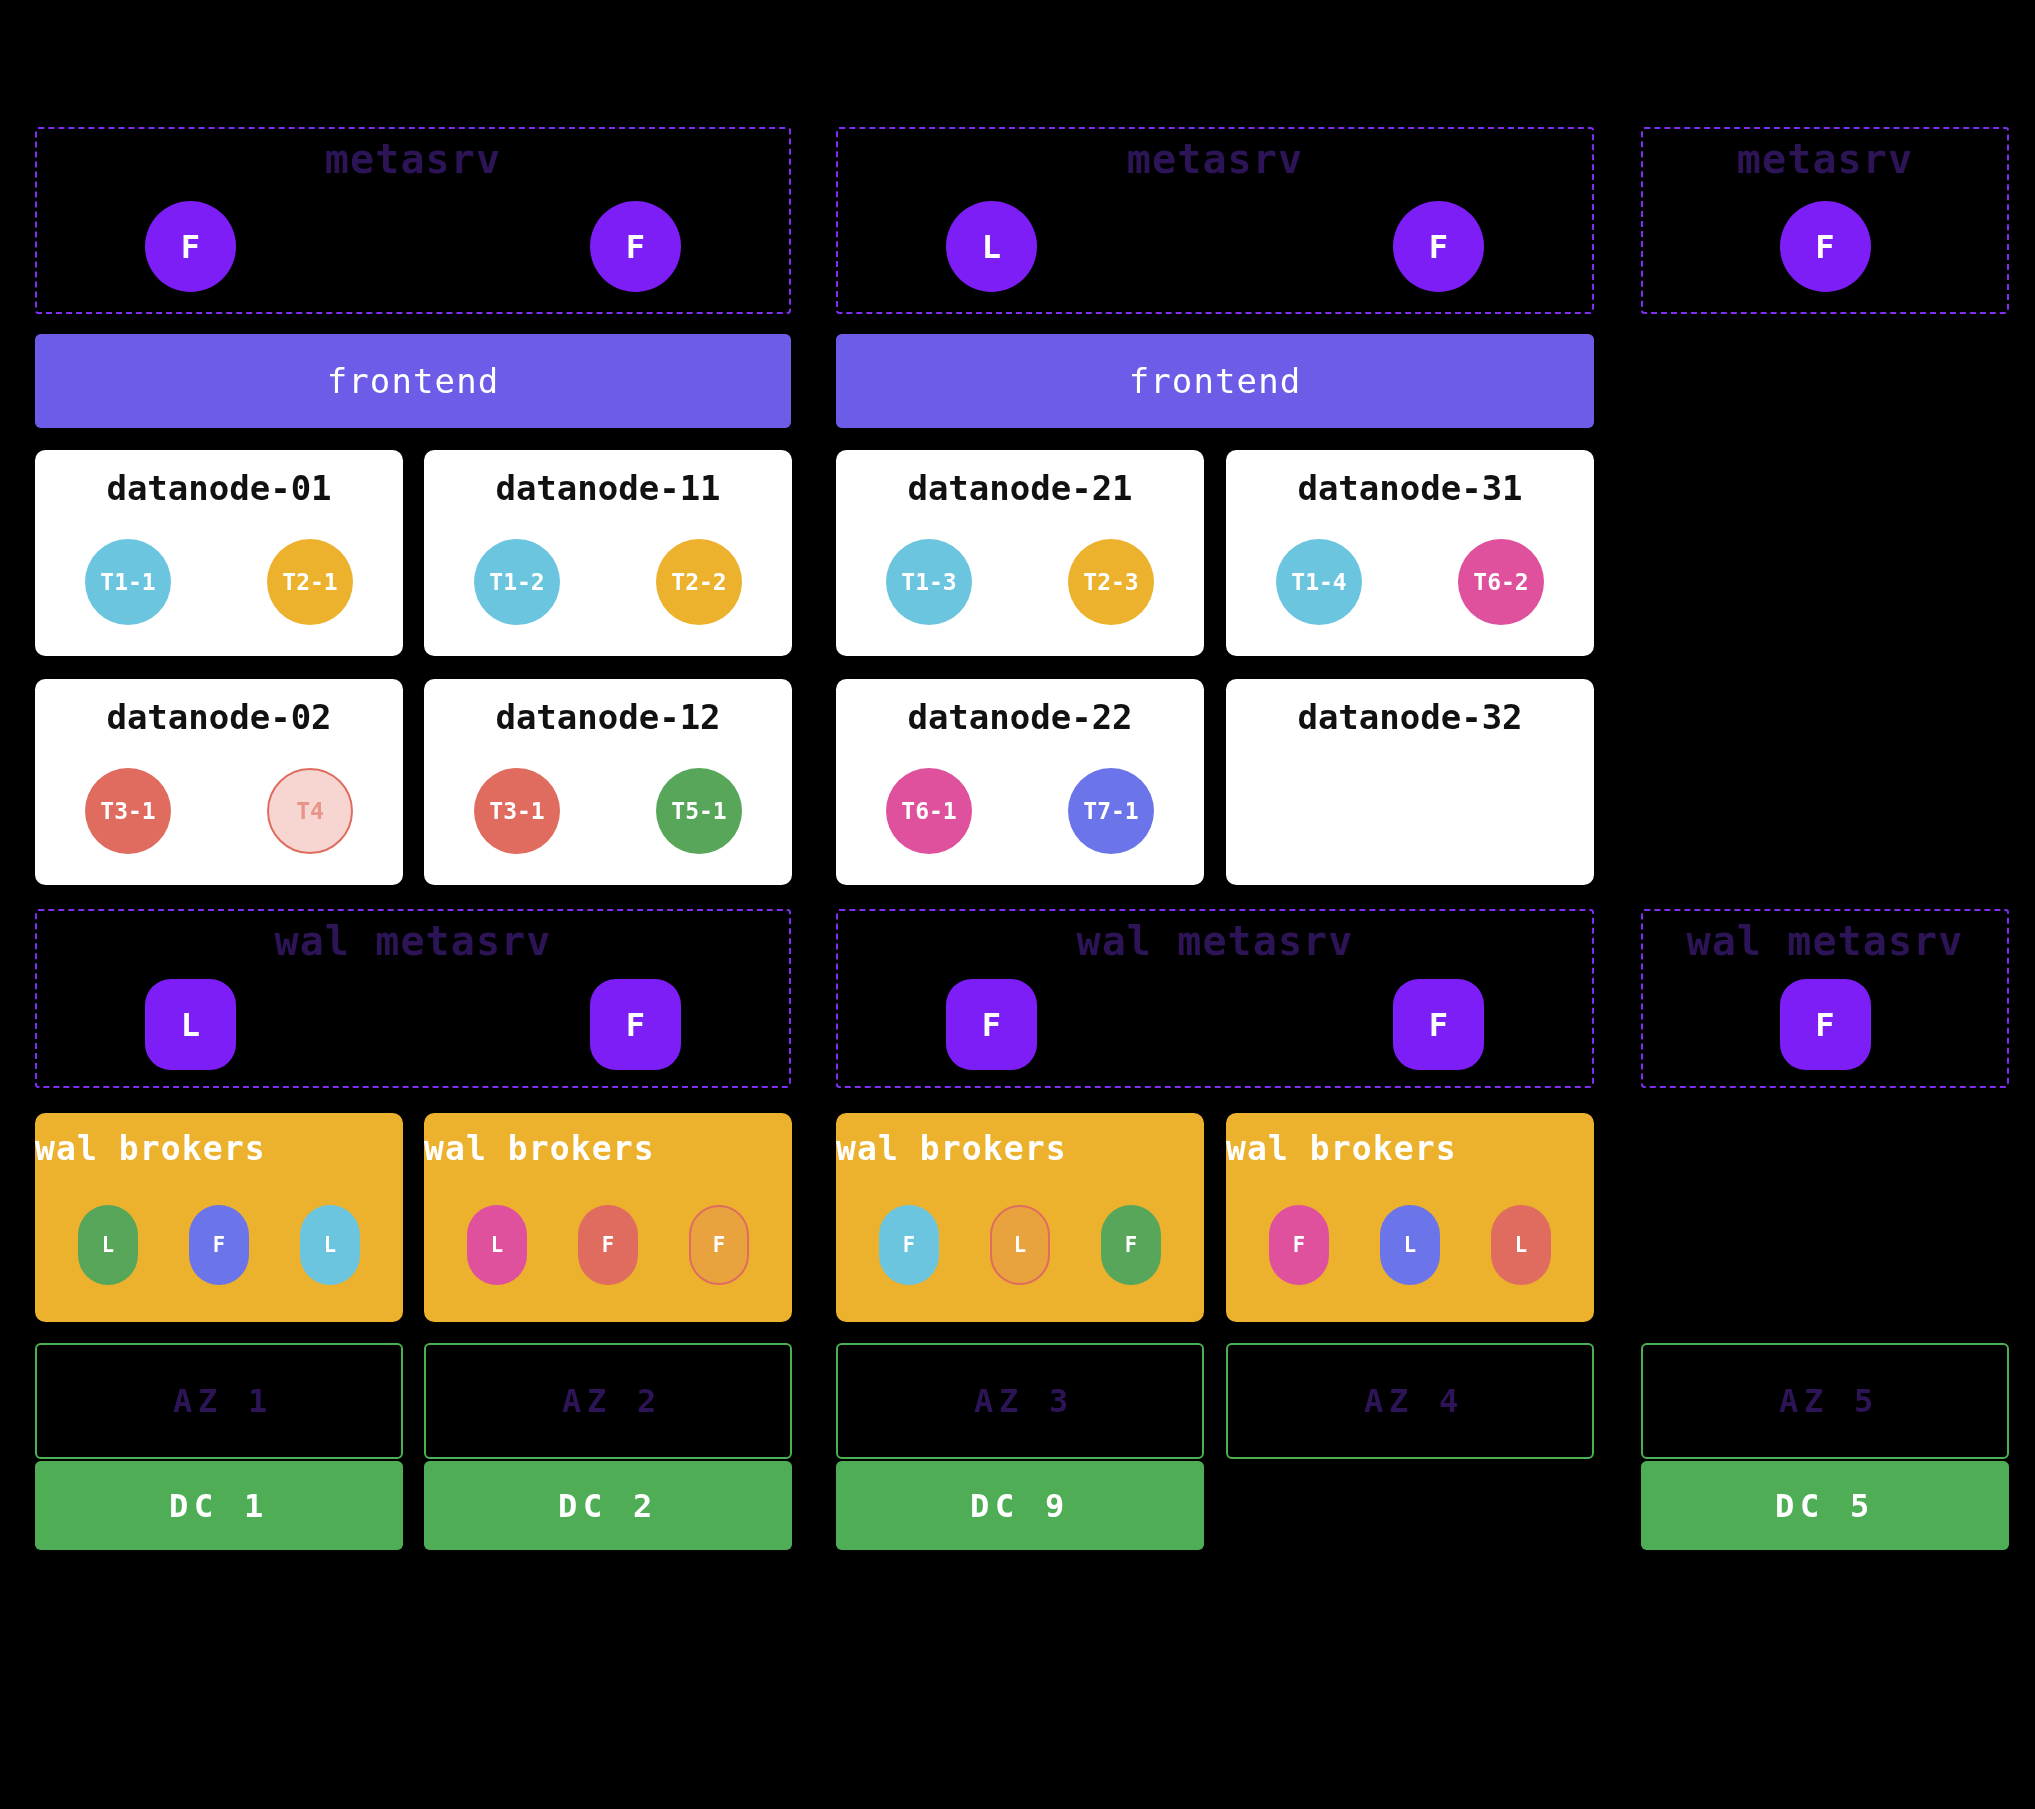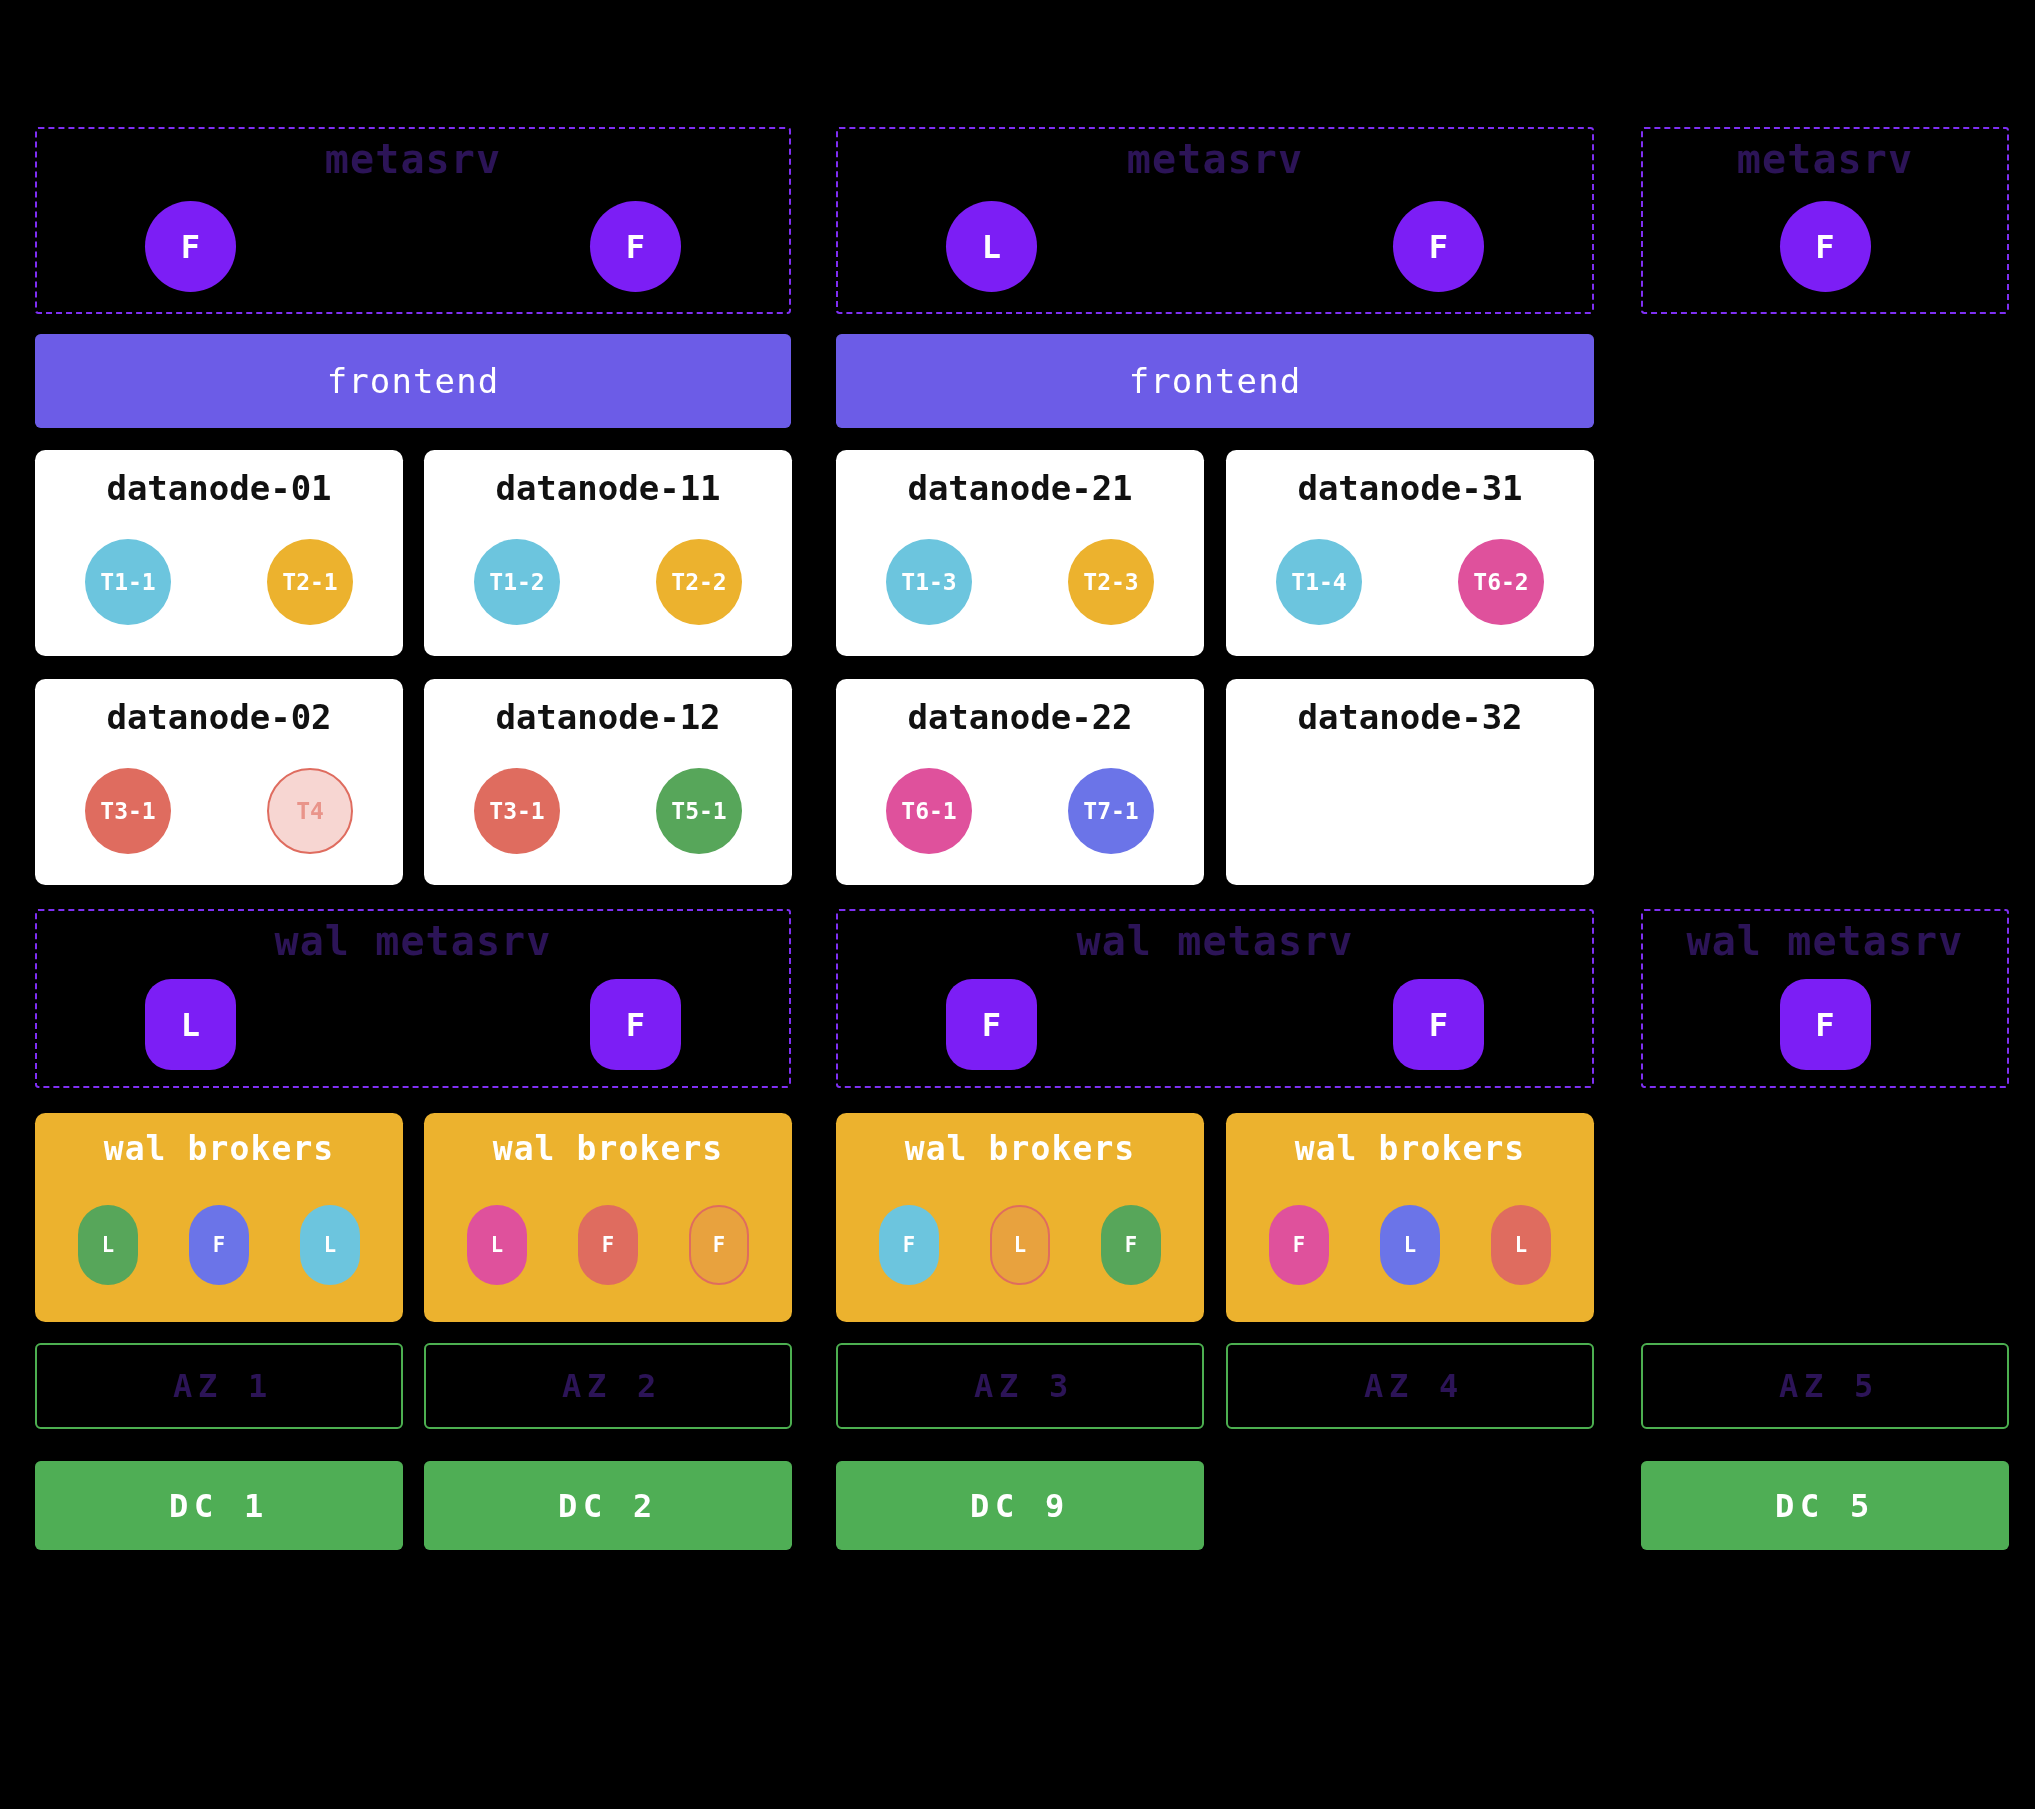--- a/index.html
+++ b/index.html
@@ -16,21 +16,21 @@
   .col5{left:1641px;width:368px;}
   .pair12{left:35px;width:756px;}
   .pair34{left:836px;width:758px;}
 
   .row-metasrv{top:127px;height:187px;}
   .row-frontend{top:334px;height:94px;}
   .row-dn1{top:450px;height:206px;}
   .row-dn2{top:679px;height:206px;}
   .row-walmeta{top:909px;height:179px;}
   .row-walbrok{top:1113px;height:209px;}
-  .row-az{top:1343px;height:86px;padding-left:8px;}
+  .row-az{top:1343px;height:116px;padding-left:8px;}
   .row-dc{top:1461px;height:89px;}
 
   
   .dashed-box{border:2.3px dashed #7e2ff2;border-radius:3.4px;display:flex;flex-direction:column;}
   .ghost-label{text-align:center;margin-top:6.8px;font-size:40px;font-weight:700;color:#2c1457;letter-spacing:1.1px;}
   .nodes{flex:1;display:flex;align-items:center;}
   .nodes.two{justify-content:space-between;padding:0 108px;}
   .nodes.one{justify-content:center;}
   .meta-node{width:91px;height:91px;background:#7c1ef5;color:#fff;display:flex;align-items:center;justify-content:center;font-size:32px;font-weight:700;}
   .circle{border-radius:50%;}
@@ -40,21 +40,21 @@
   .frontend-bar{background:#6c5ce7;border-radius:5.7px;display:flex;align-items:center;justify-content:center;color:#fff;font-size:34px;letter-spacing:1.1px;}
 
   
   .dn-card{background:#fff;border-radius:10.3px;display:flex;flex-direction:column;}
   .dn-title{text-align:center;margin-top:18px;font-size:34px;font-weight:700;color:#111;}
   .regions{flex:1;display:flex;align-items:center;justify-content:space-between;padding:0 50px;}
   .chip{width:86px;height:86px;border-radius:50%;display:flex;align-items:center;justify-content:center;color:#fff;font-size:23px;font-weight:700;box-sizing:border-box;}
 
   
   .broker-card{background:#ecb22e;border-radius:10.3px;display:flex;flex-direction:column;}
-  .broker-title{text-align:center;margin-top:16px;font-size:33px;font-weight:700;color:#fff;letter-spacing:1.1px;}
+  .broker-title{margin-top:16px;font-size:33px;font-weight:700;color:#fff;letter-spacing:1.1px;}
   .pills{flex:1;display:flex;align-items:center;justify-content:center;gap:51px;}
   .pill{width:60px;height:80px;border-radius:31px;display:flex;align-items:center;justify-content:center;color:#fff;font-size:20.5px;font-weight:700;box-sizing:border-box;}
 
   
   .az-box{border:2.3px solid #4caf50;border-radius:5.7px;display:flex;align-items:center;justify-content:center;font-size:32px;font-weight:700;color:#2c1457;letter-spacing:5.7px;}
   .dc-box{background:#4fae55;border-radius:5.7px;display:flex;align-items:center;justify-content:center;font-size:32px;font-weight:700;color:#fff;letter-spacing:5.7px;}
 </style>
 </head>
 <body>
 

